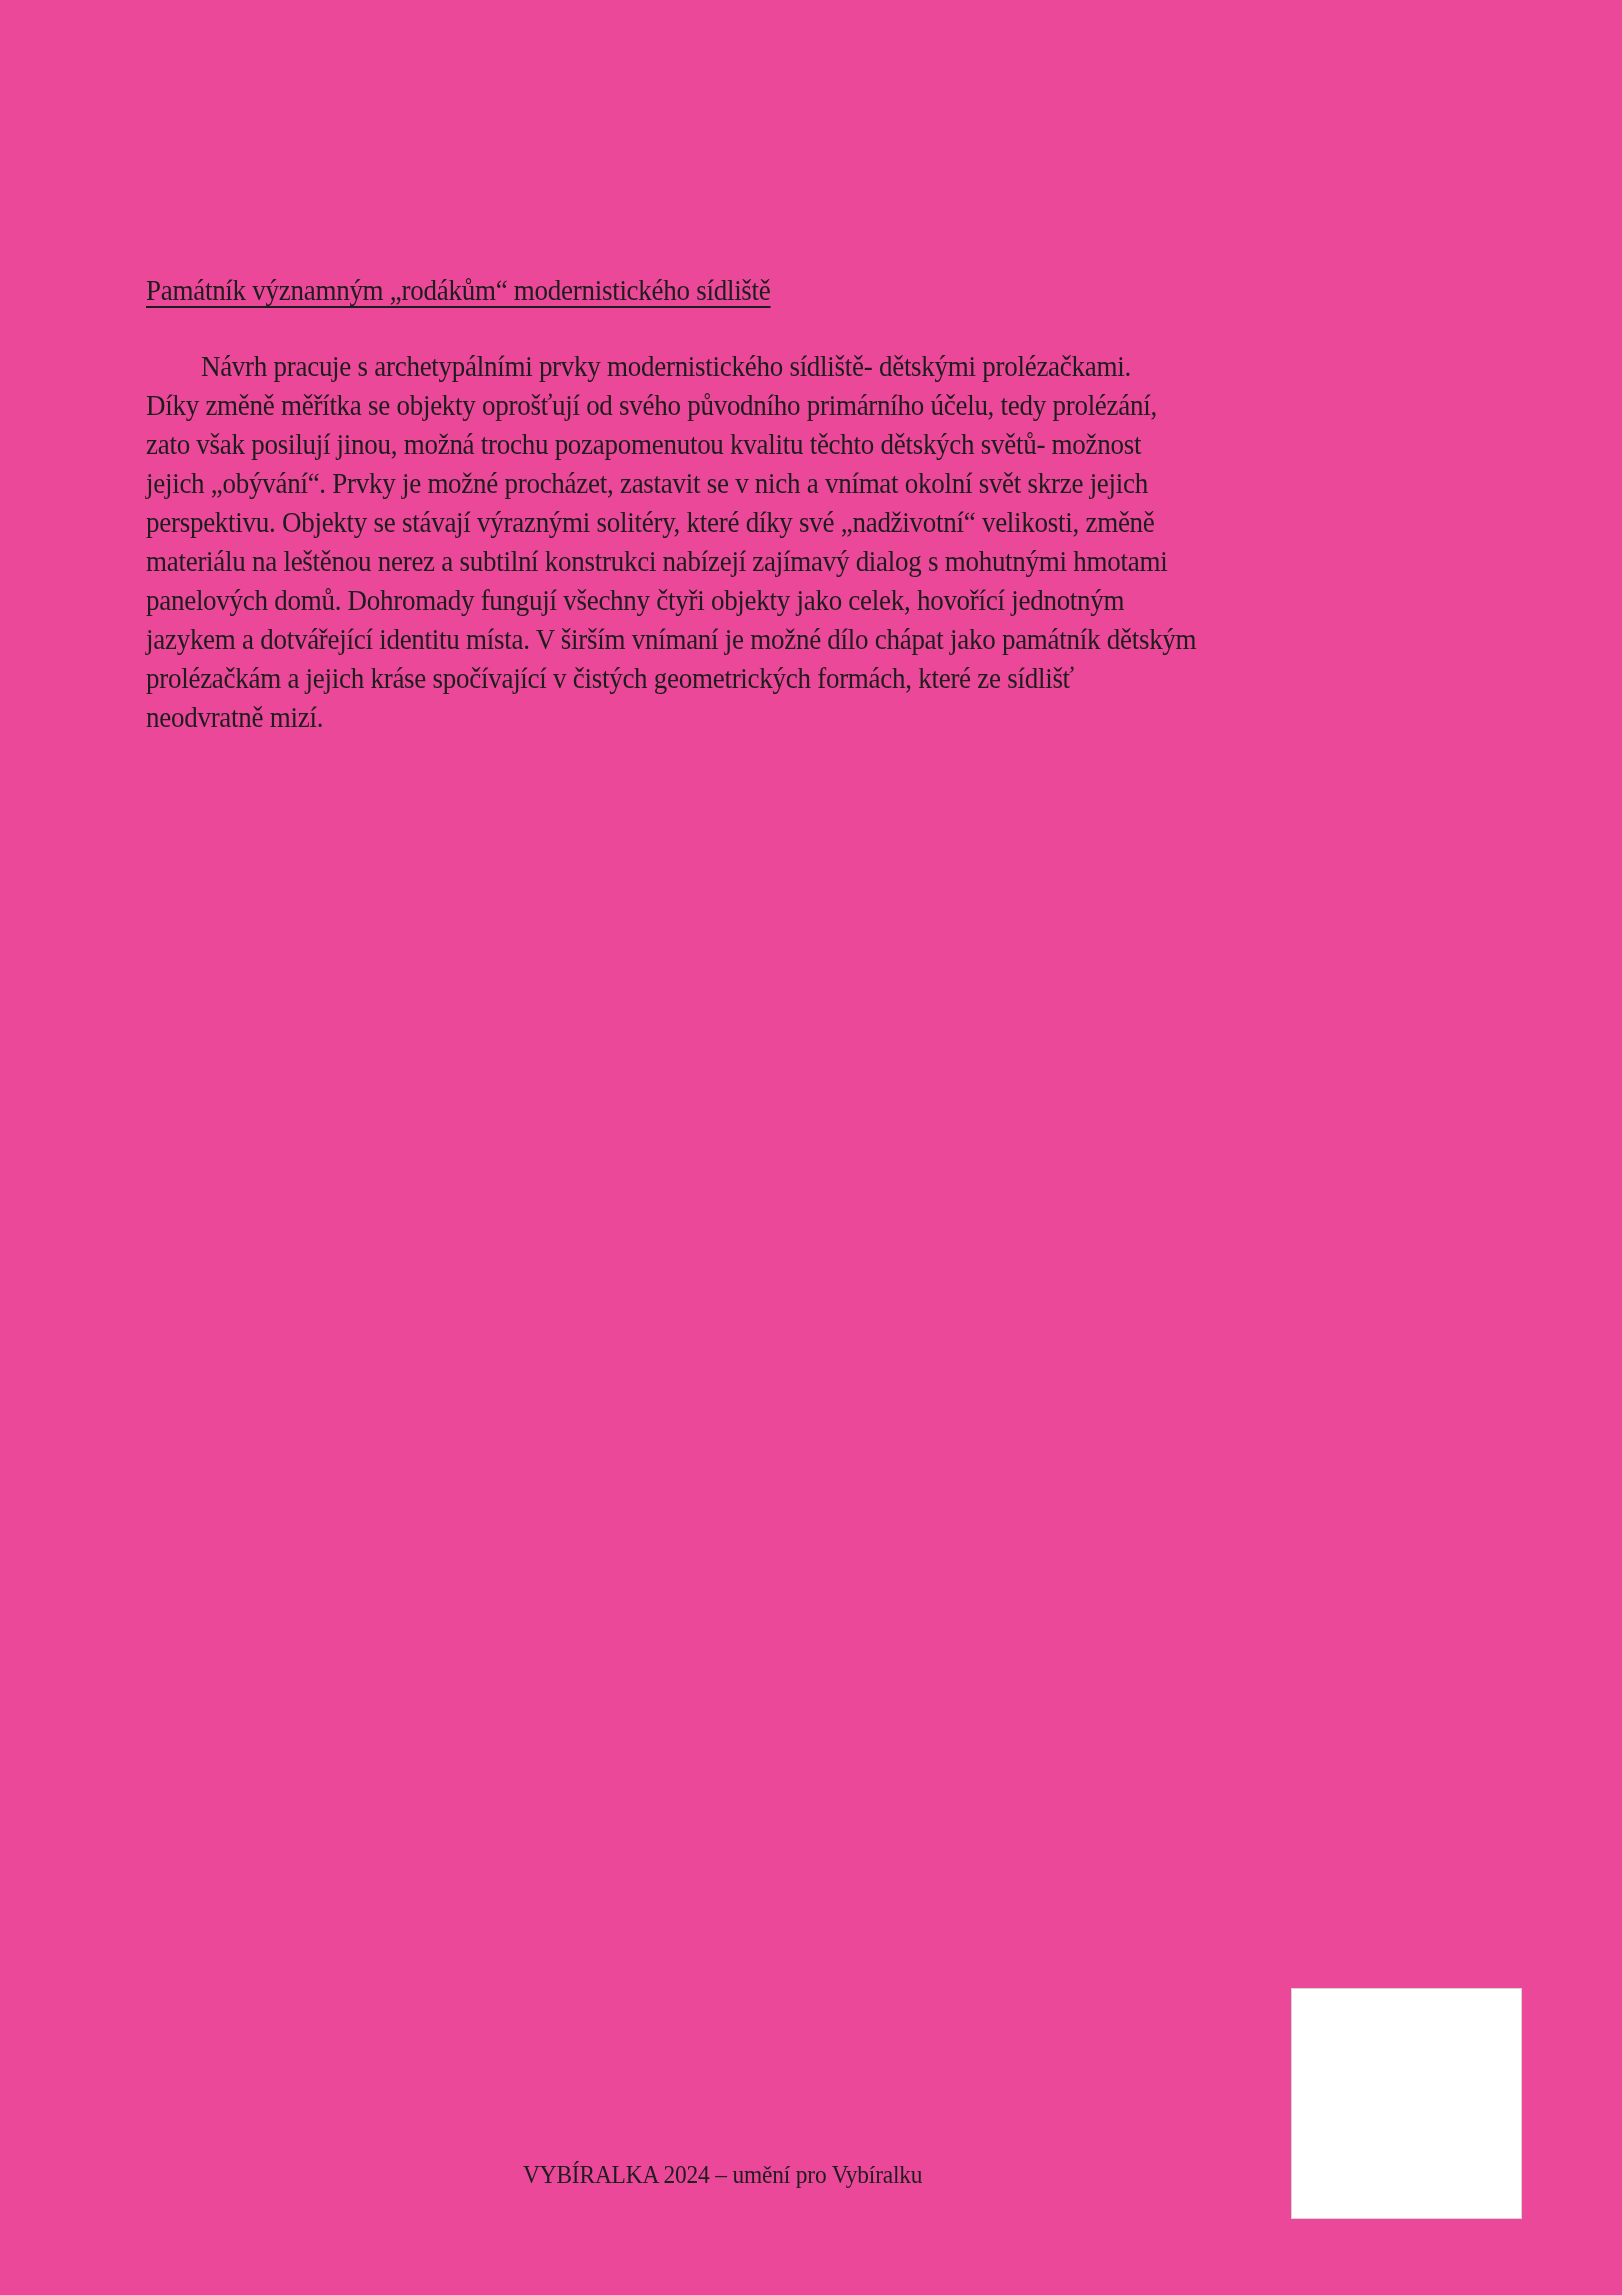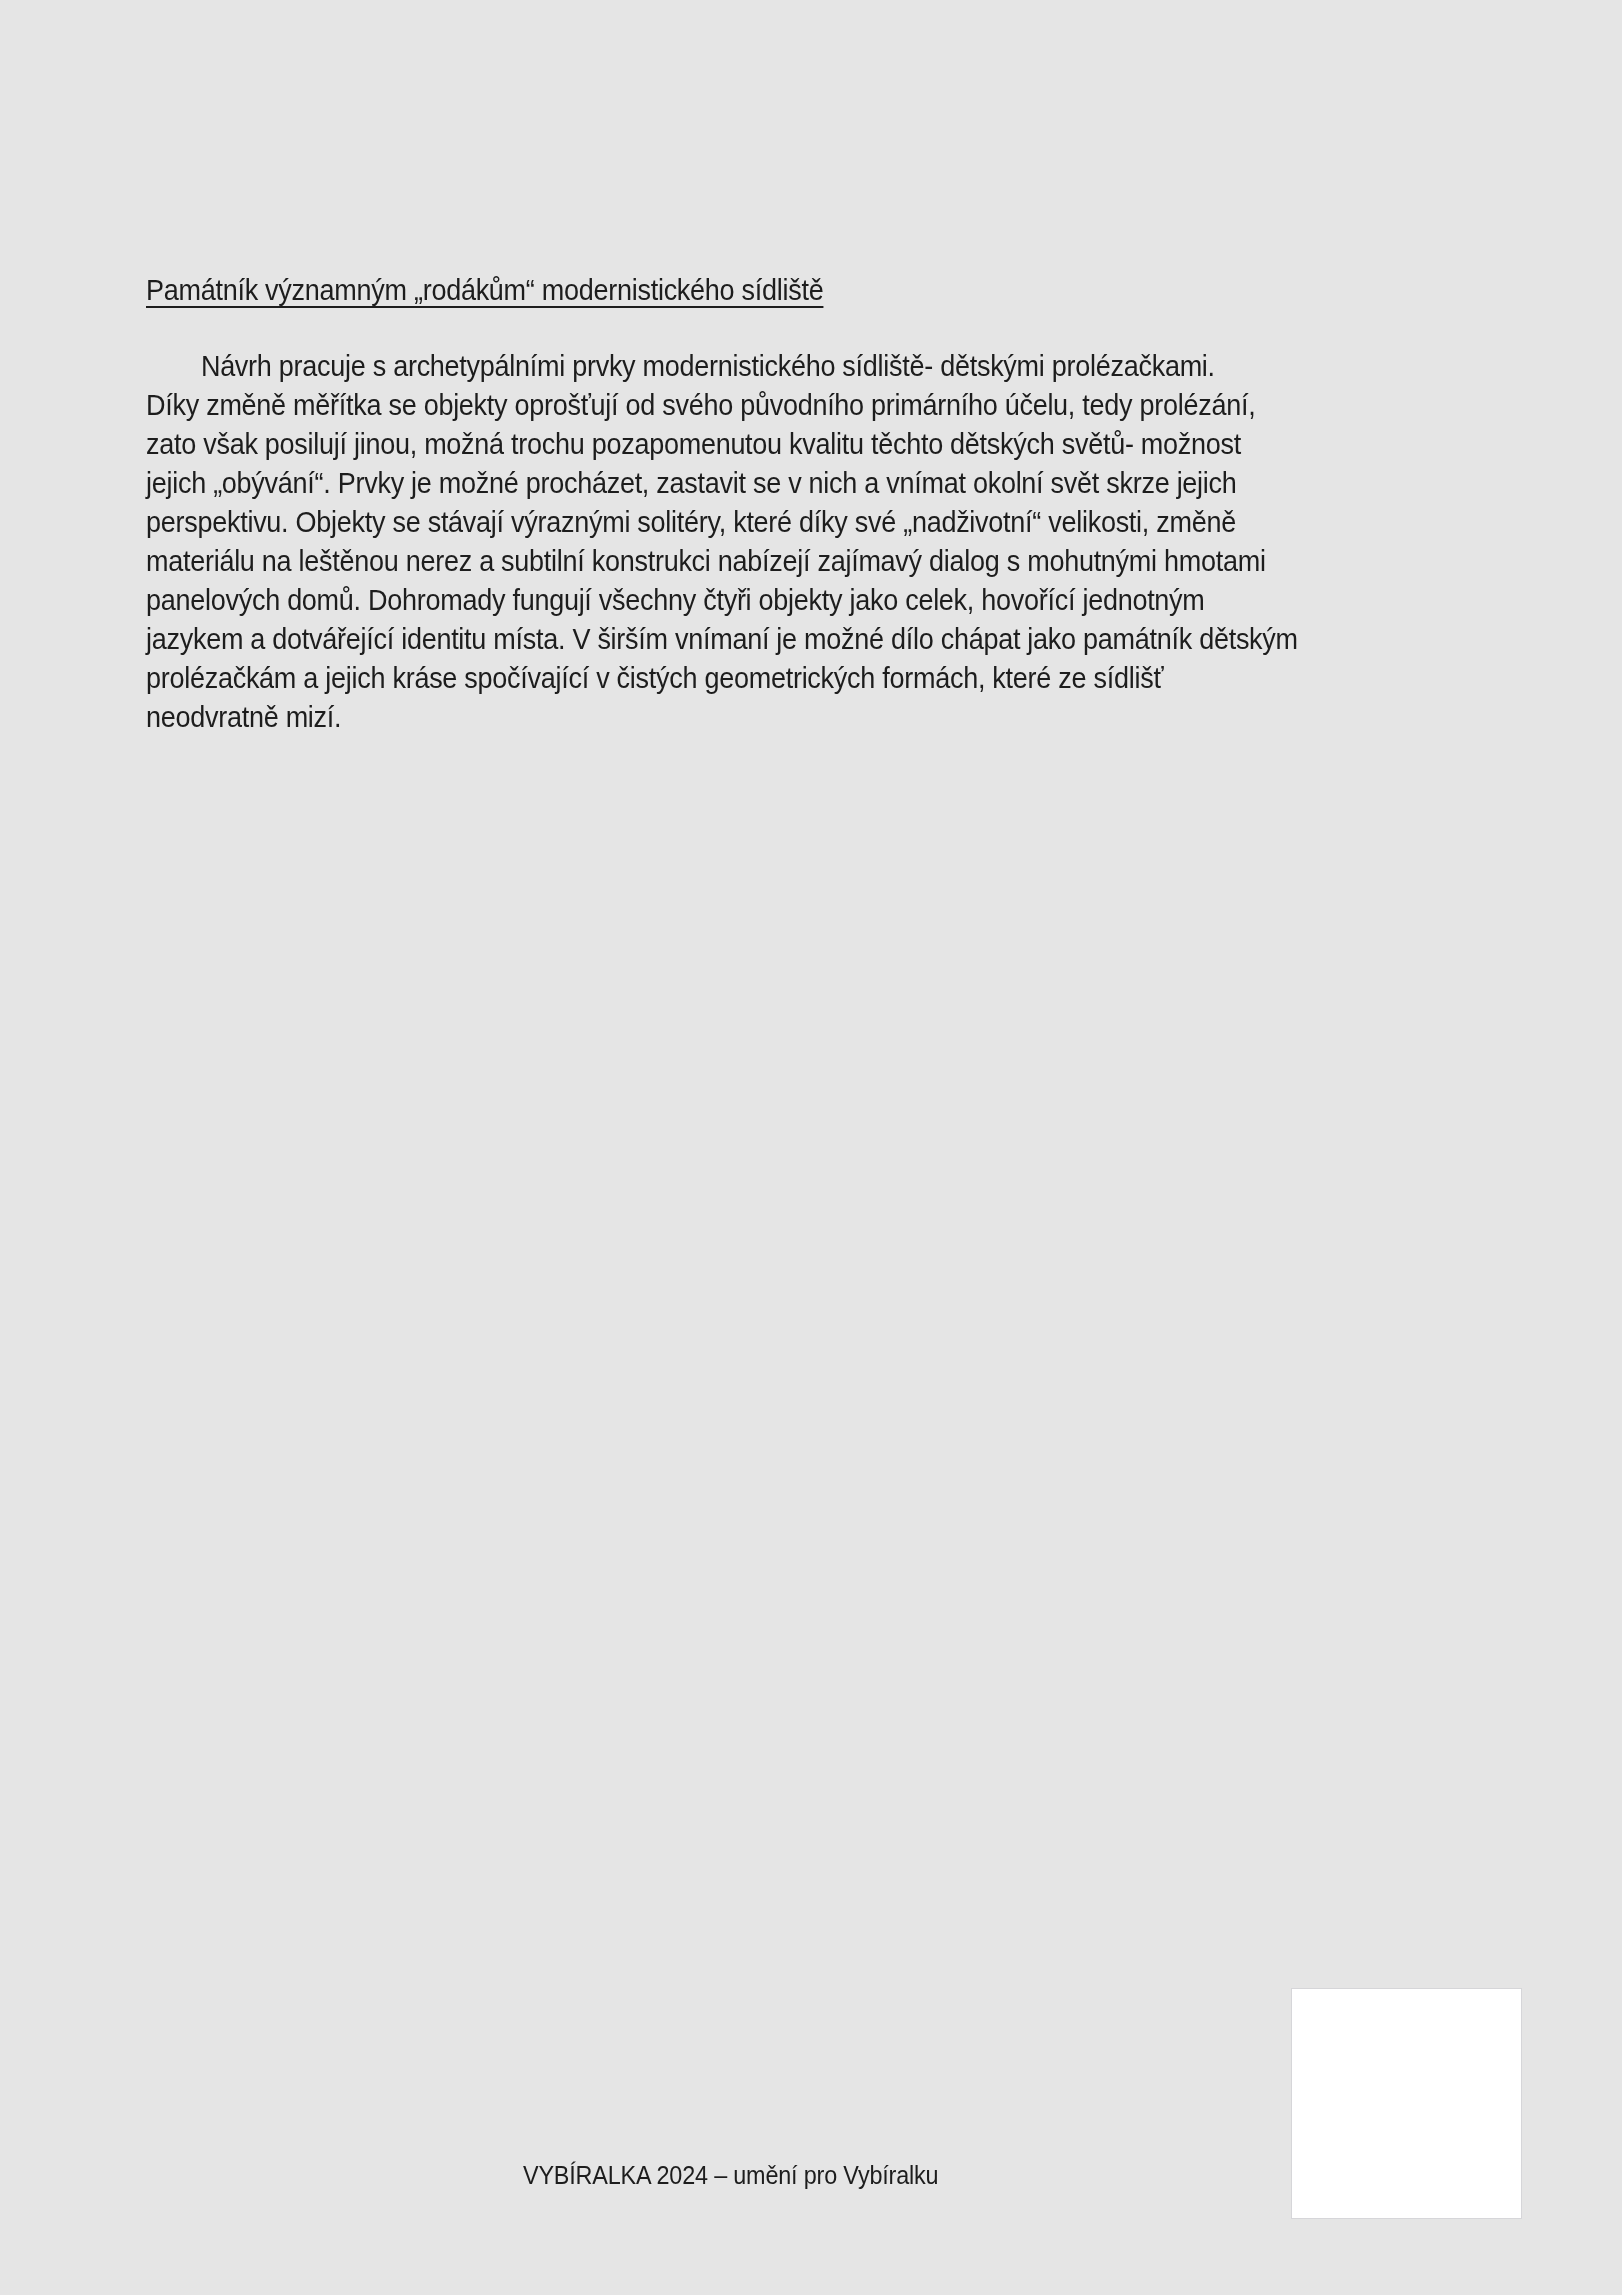--- a/index.html
+++ b/index.html
@@ -1,22 +1,22 @@
 <!DOCTYPE html>
 <html style="font-size:14.7px"><head>
 <meta charset="utf-8">
 <style>
   * { margin: 0; padding: 0; box-sizing: border-box; }
   html, body { background: #ffffff; }
   .page {
     position: relative;
     width: 1623px;
     height: 2296px;
-    background: #e5e5e5;
-    font-family: Liberation Sans, sans-serif;
+    background: #ec4899;
+    font-family: Liberation Serif, serif;
     color: #1d1d1d;
     overflow: hidden;
     padding-left: 8px;
   }
   .condensed {
     transform: scaleX(0.9);
     transform-origin: 0 0;
   }
   .doc-title {
     position: absolute;

